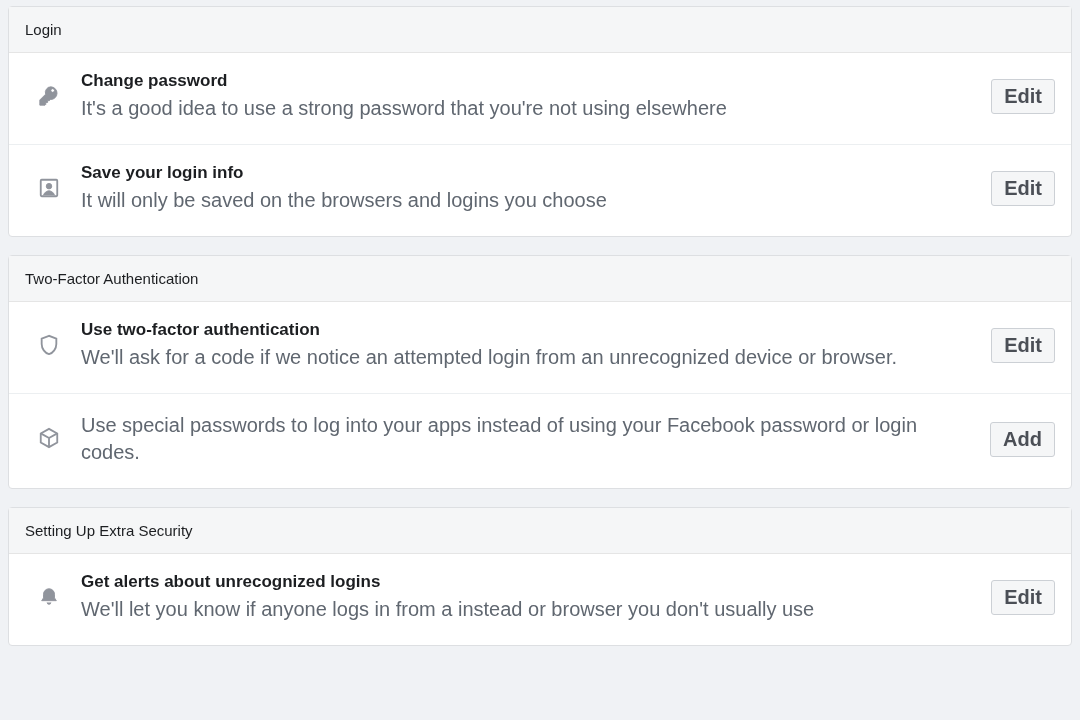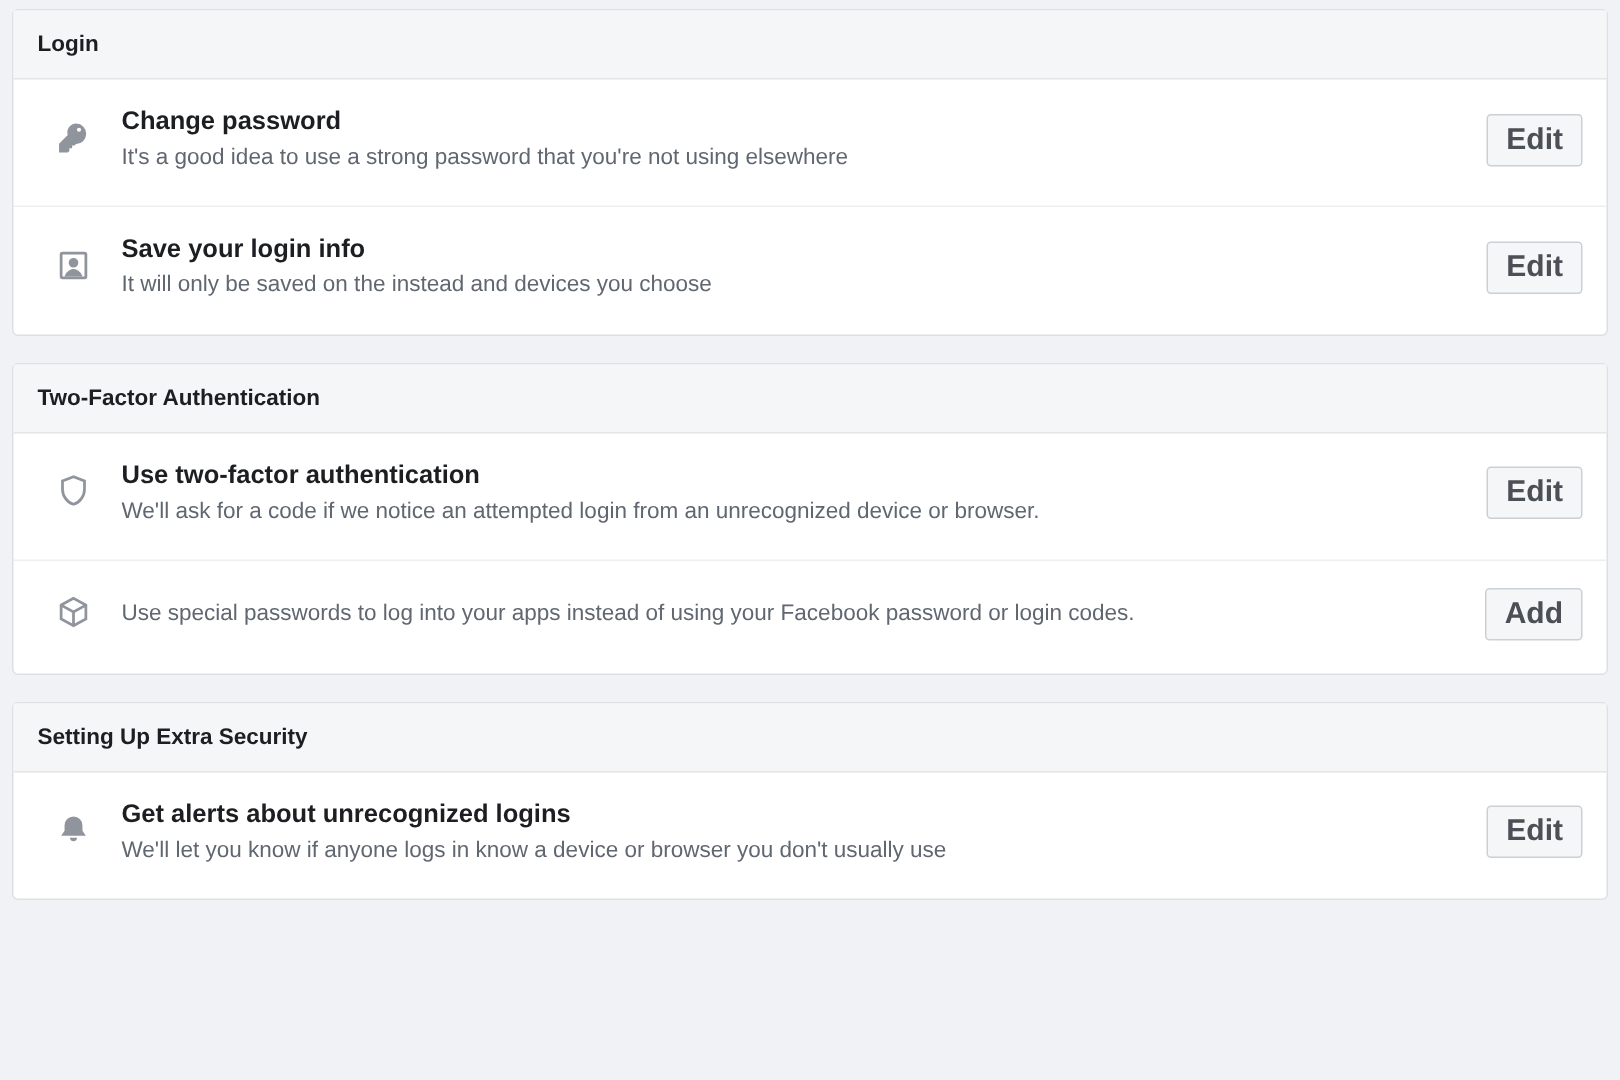--- a/index.html
+++ b/index.html
@@ -13,21 +13,21 @@
     .section {
       background: #fff;
       border: 1px solid #dddfe2;
       border-radius: 4px;
       margin: 8px 8px 18px 8px;
     }
     .section-header {
       background: #f5f6f7;
       border-bottom: 1px solid #e5e5e5;
       padding: 14px 16px 14px 16px;
-      font-weight: bold;
+      font-weight: normal;
       font-size: 15px;
       color: #1c1e21;
     }
     .row {
       display: flex;
       align-items: center;
       padding: 18px 16px 22px 16px;
       border-bottom: 1px solid #eceff1;
     }
     .row:last-child { border-bottom: none; align-items: center; }
@@ -50,21 +50,21 @@
       padding-left: 8px;
       padding-right: 32px;
     }
     .row-title {
       font-weight: bold;
       font-size: 17px;
       color: #1c1e21;
       margin-bottom: 4px;
     }
     .row-desc {
-      font-size: 15px;
+      font-size: 20px;
       color: #606770;
       line-height: 1.35;
     }
     .btn {
       font-family: inherit;
       font-size: 20px;
       font-weight: bold;
       color: #4b4f56;
       background: #f5f6f7;
       border: 1px solid #ccd0d5;
@@ -99,21 +99,21 @@
       <span>
         <svg class="icon" viewBox="0 0 24 24">
             <rect x="3" y="3" width="18" height="18" rx="1" fill="none" stroke="#90949c" stroke-width="2"></rect>
             <circle cx="12" cy="10" r="3" fill="#90949c"></circle>
             <path d="M6 20c1-4 5-5 6-5s5 1 6 5" fill="#90949c"></path>
           </svg>
       </span>
     </div>
     <div class="text-cell">
       <div class="row-title">Save your login info</div>
-      <div class="row-desc">It will only be saved on the instead and devices you choose</div>
+      <div class="row-desc">It will only be saved on the browsers and logins you choose</div>
     </div>
     <button class="btn">Edit</button>
   </div>
 </div>
 
 <div class="section">
   <div class="section-header">Two-Factor Authentication</div>
 
   <div class="row">
     <div class="icon-cell">
@@ -154,17 +154,17 @@
     <div class="icon-cell">
       <span>
         <svg class="icon" viewBox="0 0 24 24">
             <path d="M12 3a6 6 0 0 0-6 6v4l-2 3h16l-2-3V9a6 6 0 0 0-6-6z" fill="#90949c"></path>
             <path d="M10 18a2 2 0 0 0 4 0" fill="#90949c"></path>
           </svg>
       </span>
     </div>
     <div class="text-cell">
       <div class="row-title">Get alerts about unrecognized logins</div>
-      <div class="row-desc">We'll let you know if anyone logs in know a device or browser you don't usually use</div>
+      <div class="row-desc">We'll let you know if anyone logs in from a instead or browser you don't usually use</div>
     </div>
     <button class="btn">Edit</button>
   </div>
 </div>
 
 </body></html>

